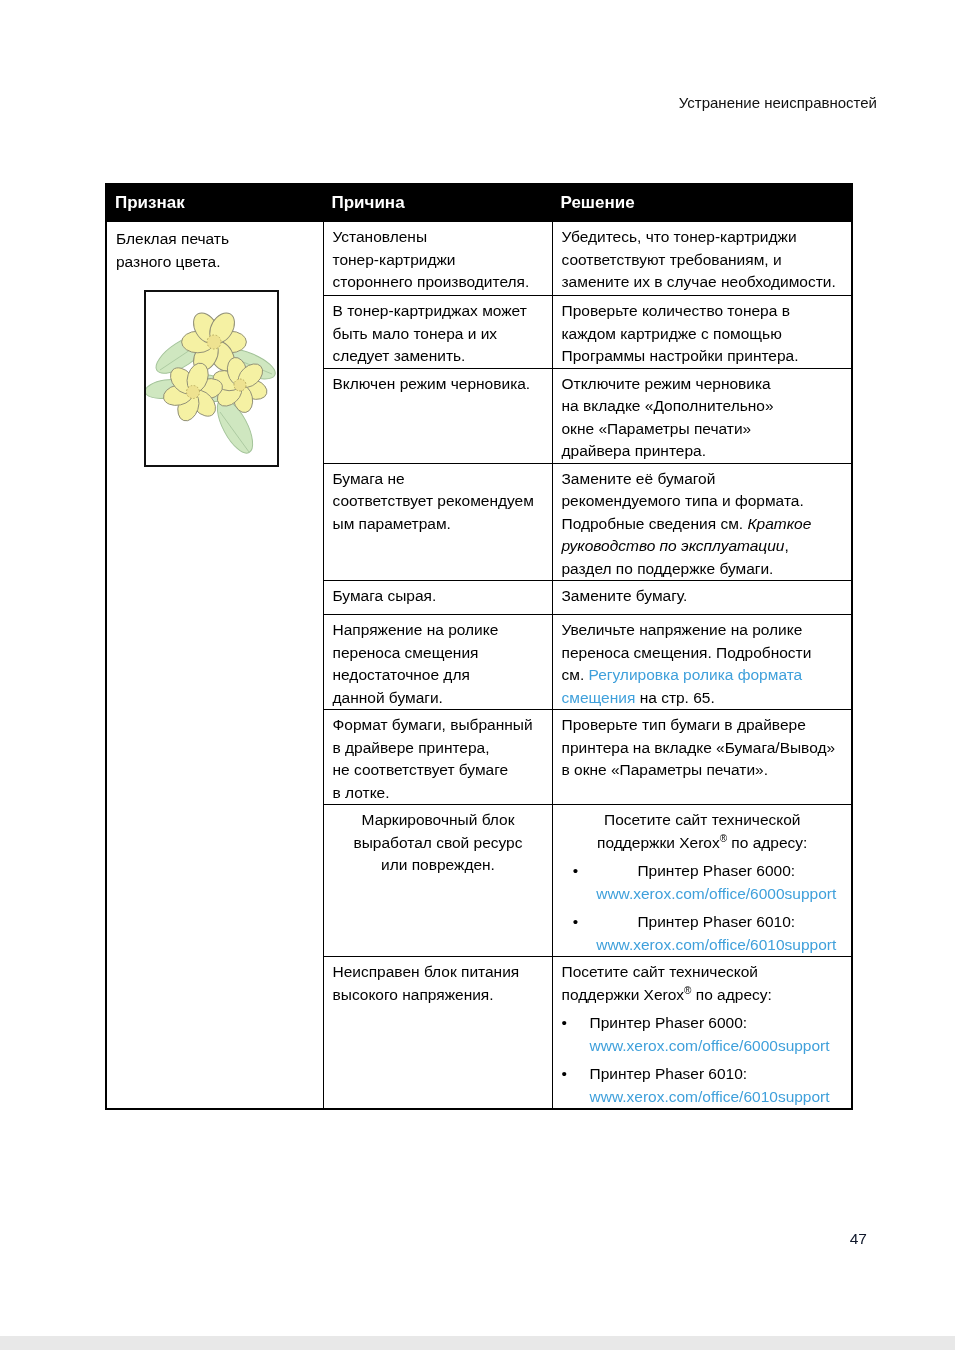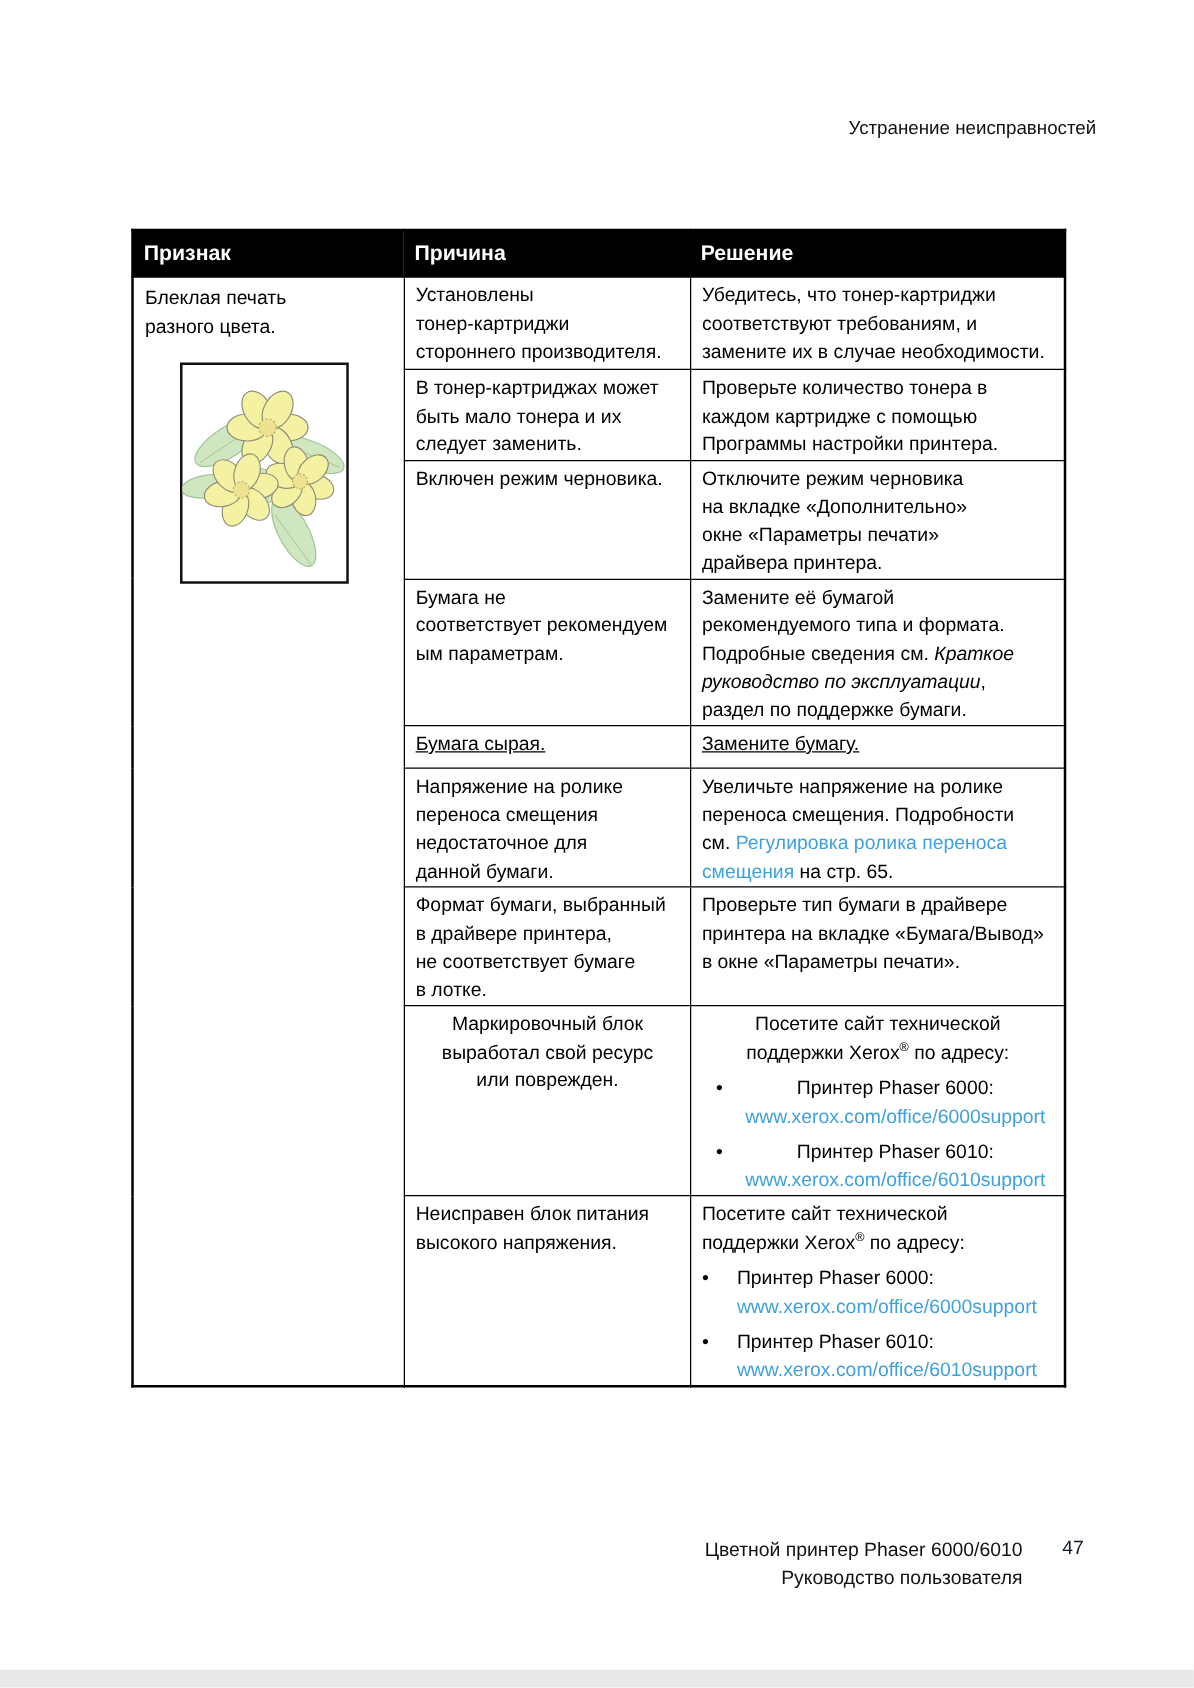--- a/index.html
+++ b/index.html
@@ -185,39 +185,39 @@
             <div class="ln">ым параметрам.</div>
           </td>
           <td class="sol">
             <div class="ln"><span>Замените её бумагой</span></div>
             <div class="ln"><span>рекомендуемого типа и формата.</span></div>
             <div class="ln"><span>Подробные сведения см. </span><em>Краткое</em></div>
             <div class="ln"><em>руководство по эксплуатации</em><span>,</span></div>
             <div class="ln"><span>раздел по поддержке бумаги.</span></div>
           </td>
         </tr>
-        <tr style="height: 34px; text-decoration: underline;">
+        <tr style="height: 34px;">
           <td class="cause">
             <div class="ln">Бумага сырая.</div>
           </td>
           <td class="sol">
             <div class="ln"><span>Замените бумагу.</span></div>
           </td>
         </tr>
         <tr style="height: 87px;">
           <td class="cause">
             <div class="ln">Напряжение на ролике</div>
             <div class="ln">переноса смещения</div>
             <div class="ln">недостаточное для</div>
             <div class="ln">данной бумаги.</div>
           </td>
           <td class="sol">
             <div class="ln"><span>Увеличьте напряжение на ролике</span></div>
             <div class="ln"><span>переноса смещения. Подробности</span></div>
-            <div class="ln"><span>см. </span><a class="lnk">Регулировка ролика переноса</a></div>
+            <div class="ln"><span>см. </span><a class="lnk">Регулировка ролика формата</a></div>
             <div class="ln"><a class="lnk">смещения</a><span> на стр. 65.</span></div>
           </td>
         </tr>
         <tr style="height: 91px;">
           <td class="cause">
             <div class="ln">Формат бумаги, выбранный</div>
             <div class="ln">в драйвере принтера,</div>
             <div class="ln">не соответствует бумаге</div>
             <div class="ln">в лотке.</div>
           </td>
@@ -272,19 +272,15 @@
               <div class="bbody">
                 <div class="ln">Принтер Phaser 6010:</div>
                 <a class="lnk">www.xerox.com/office/6010support</a>
               </div>
             </div>
           </td>
         </tr>
       </tbody>
   </table>
 
-  <div class="footer-block">
-    <div>Цветной принтер Phaser 6000/6010</div>
-    <div>Руководство пользователя</div>
-  </div>
   <div class="page-number">47</div>
 
 </div>
 
 </body></html>

